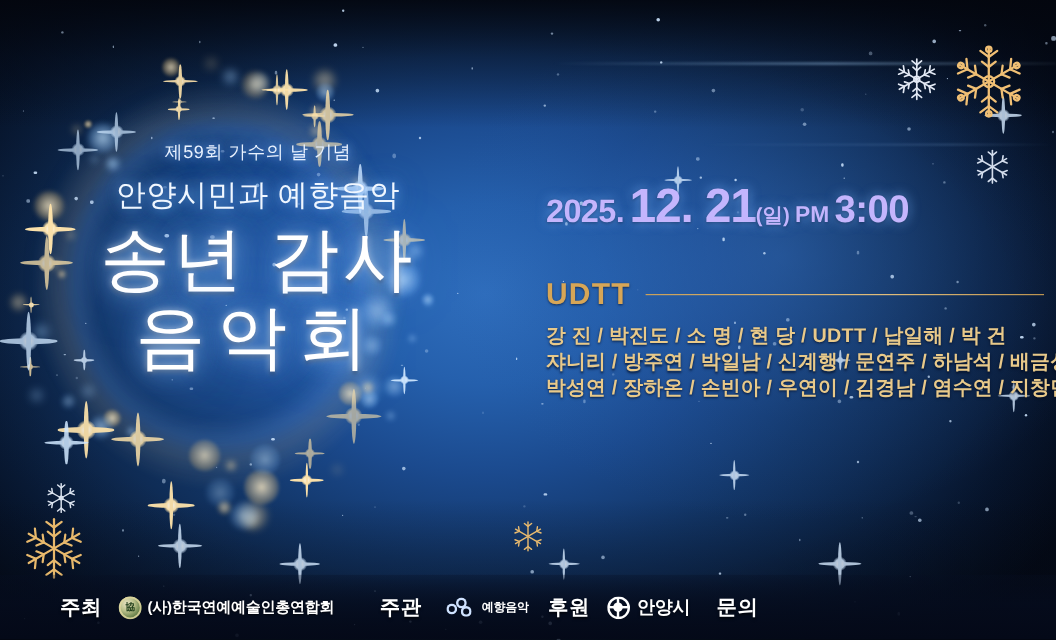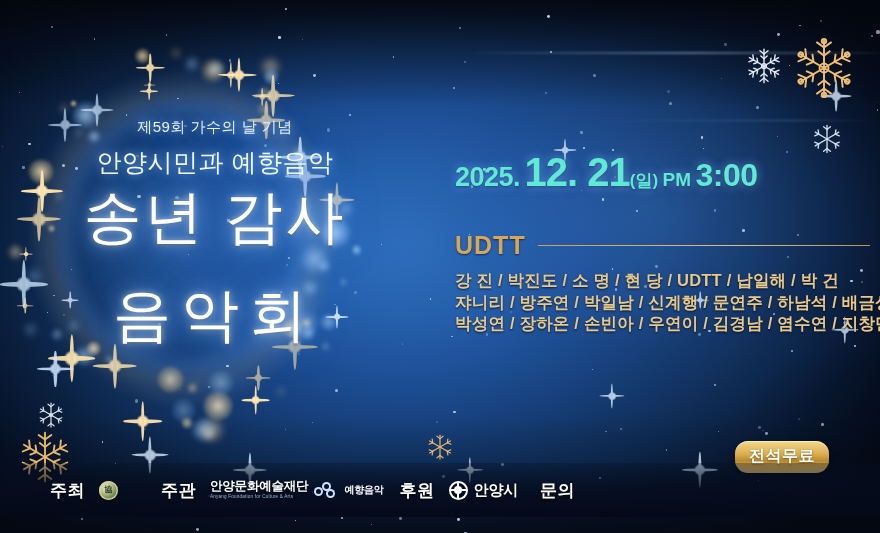--- a/index.html
+++ b/index.html
@@ -92,26 +92,26 @@
   }
   .maintitle{
     margin-top:6px;font-size:58px;line-height:1.12;color:#ffffff;font-weight:400;
     letter-spacing:3px;
     text-shadow:
       0 0 6px rgba(255,255,255,.55),
       0 0 20px rgba(150,200,255,.85),
       0 0 42px rgba(70,150,245,.7),
       0 2px 3px rgba(0,20,50,.5);
   }
-  .maintitle .l2{letter-spacing:10px;margin-top:33px;}
+  .maintitle .l2{letter-spacing:10px;}
 
   
   .info{position:absolute;left:455px;top:150px;width:415px;}
   .dateline{
-    color:#5eead4;white-space:nowrap;
+    color:#c4b5fd;white-space:nowrap;
     text-shadow:0 0 10px rgba(120,180,255,.7),0 1px 3px rgba(0,15,40,.6);
   }
   .d-year{font-size:27px;font-weight:bold;letter-spacing:-.5px;}
   .d-big{font-size:40px;font-weight:bold;letter-spacing:-1px;}
   .d-day{font-size:17px;font-weight:bold;}
   .d-pm{font-size:19px;font-weight:bold;letter-spacing:0;}
   .d-time{font-size:32px;font-weight:bold;letter-spacing:-.5px;}
 
   .venue{
     margin-top:14px;font-size:35px;color:#ffffff;font-weight:400;letter-spacing:.5px;
@@ -141,23 +141,24 @@
     font-size:16px;font-weight:bold;color:#ffffff;letter-spacing:.5px;
     text-shadow:0 1px 2px rgba(120,80,10,.85);
   }
 
   
   .logo-sa{position:absolute;left:14px;top:30px;width:58px;text-align:center;color:#fff;}
   .logo-sa .cap{font-size:7.5px;letter-spacing:.3px;margin-top:2px;opacity:.92;}
 
   
   .footer{
-    position:absolute;left:0;right:0;bottom:16px;height:54px;
+    position:absolute;left:0;right:0;bottom:0;height:54px;
     display:flex;align-items:center;
     background:linear-gradient(180deg, rgba(6,14,34,.30) 0%, rgba(5,12,30,.75) 45%, rgba(4,9,24,.95) 100%);
+    text-align:right;
   }
   .f-strong{font-size:17px;font-weight:bold;color:#fff;letter-spacing:.5px;text-shadow:0 1px 2px rgba(0,0,0,.7);}
   .f-org{font-size:12.5px;font-weight:bold;color:#fff;letter-spacing:-.2px;text-shadow:0 1px 2px rgba(0,0,0,.7);}
   .f-small{font-size:10px;font-weight:bold;color:#fff;letter-spacing:-.2px;}
   .f-tel{font-size:20px;font-weight:bold;color:#fff;letter-spacing:0;text-shadow:0 1px 2px rgba(0,0,0,.7);}
   .f-gap{width:14px;}
   .emblem{width:19px;height:19px;border-radius:50%;
     background:radial-gradient(circle at 35% 32%, #e9e3c4 0%, #b9c08a 35%, #5f7a43 70%, #3d5a2c 100%);
     box-shadow:inset 0 0 0 1.5px rgba(225,215,160,.85);
     display:flex;align-items:center;justify-content:center;}
@@ -630,38 +631,34 @@
       <div class="cast-rule"></div>
     </div>
 
     <div class="cast-lines" id="cast-lines">
         <div class="cast-line">강  진 / 박진도 / 소  명 / 현  당 / UDTT / 납일해 / 박  건</div>
         <div class="cast-line">쟈니리 / 방주연 / 박일남 / 신계행 / 문연주 / 하남석 / 배금성</div>
         <div class="cast-line">박성연 / 장하온 / 손빈아 / 우연이 / 김경남 / 염수연 / 지창민</div>
       </div>
   </div>
 
-  <div class="badge">전석무료</div>
 
   <div class="footer">
     <div style="width:50px;"></div>
     <div class="f-strong">주최</div>
     <div class="f-gap"></div>
     <div class="emblem">
         <span>協</span>
       </div>
     <div style="width:5px;"></div>
+    <div class="f-org">(사)한국연예예술인총연합회</div>
     <div style="width:18px;"></div>
     <div style="width:20px;"></div>
     <div class="f-strong">주관</div>
     <div class="f-gap"></div>
-    <div class="kfound">
-      <span class="f-org">안양문화예술재단</span>
-      <span class="sub">Anyang Foundation for Culture &amp; Arts</span>
-    </div>
     <div style="width:6px;"></div>
     <div class="ccluster">
       <b style="left:0;top:5px;"></b>
         <b style="left:8px;top:0;"></b>
         <b style="left:12px;top:7px;"></b>
     </div>
     <div style="width:8px;"></div>
     <div class="f-small">예향음악</div>
     <div style="width:16px;"></div>
     <div class="f-strong">후원</div>

